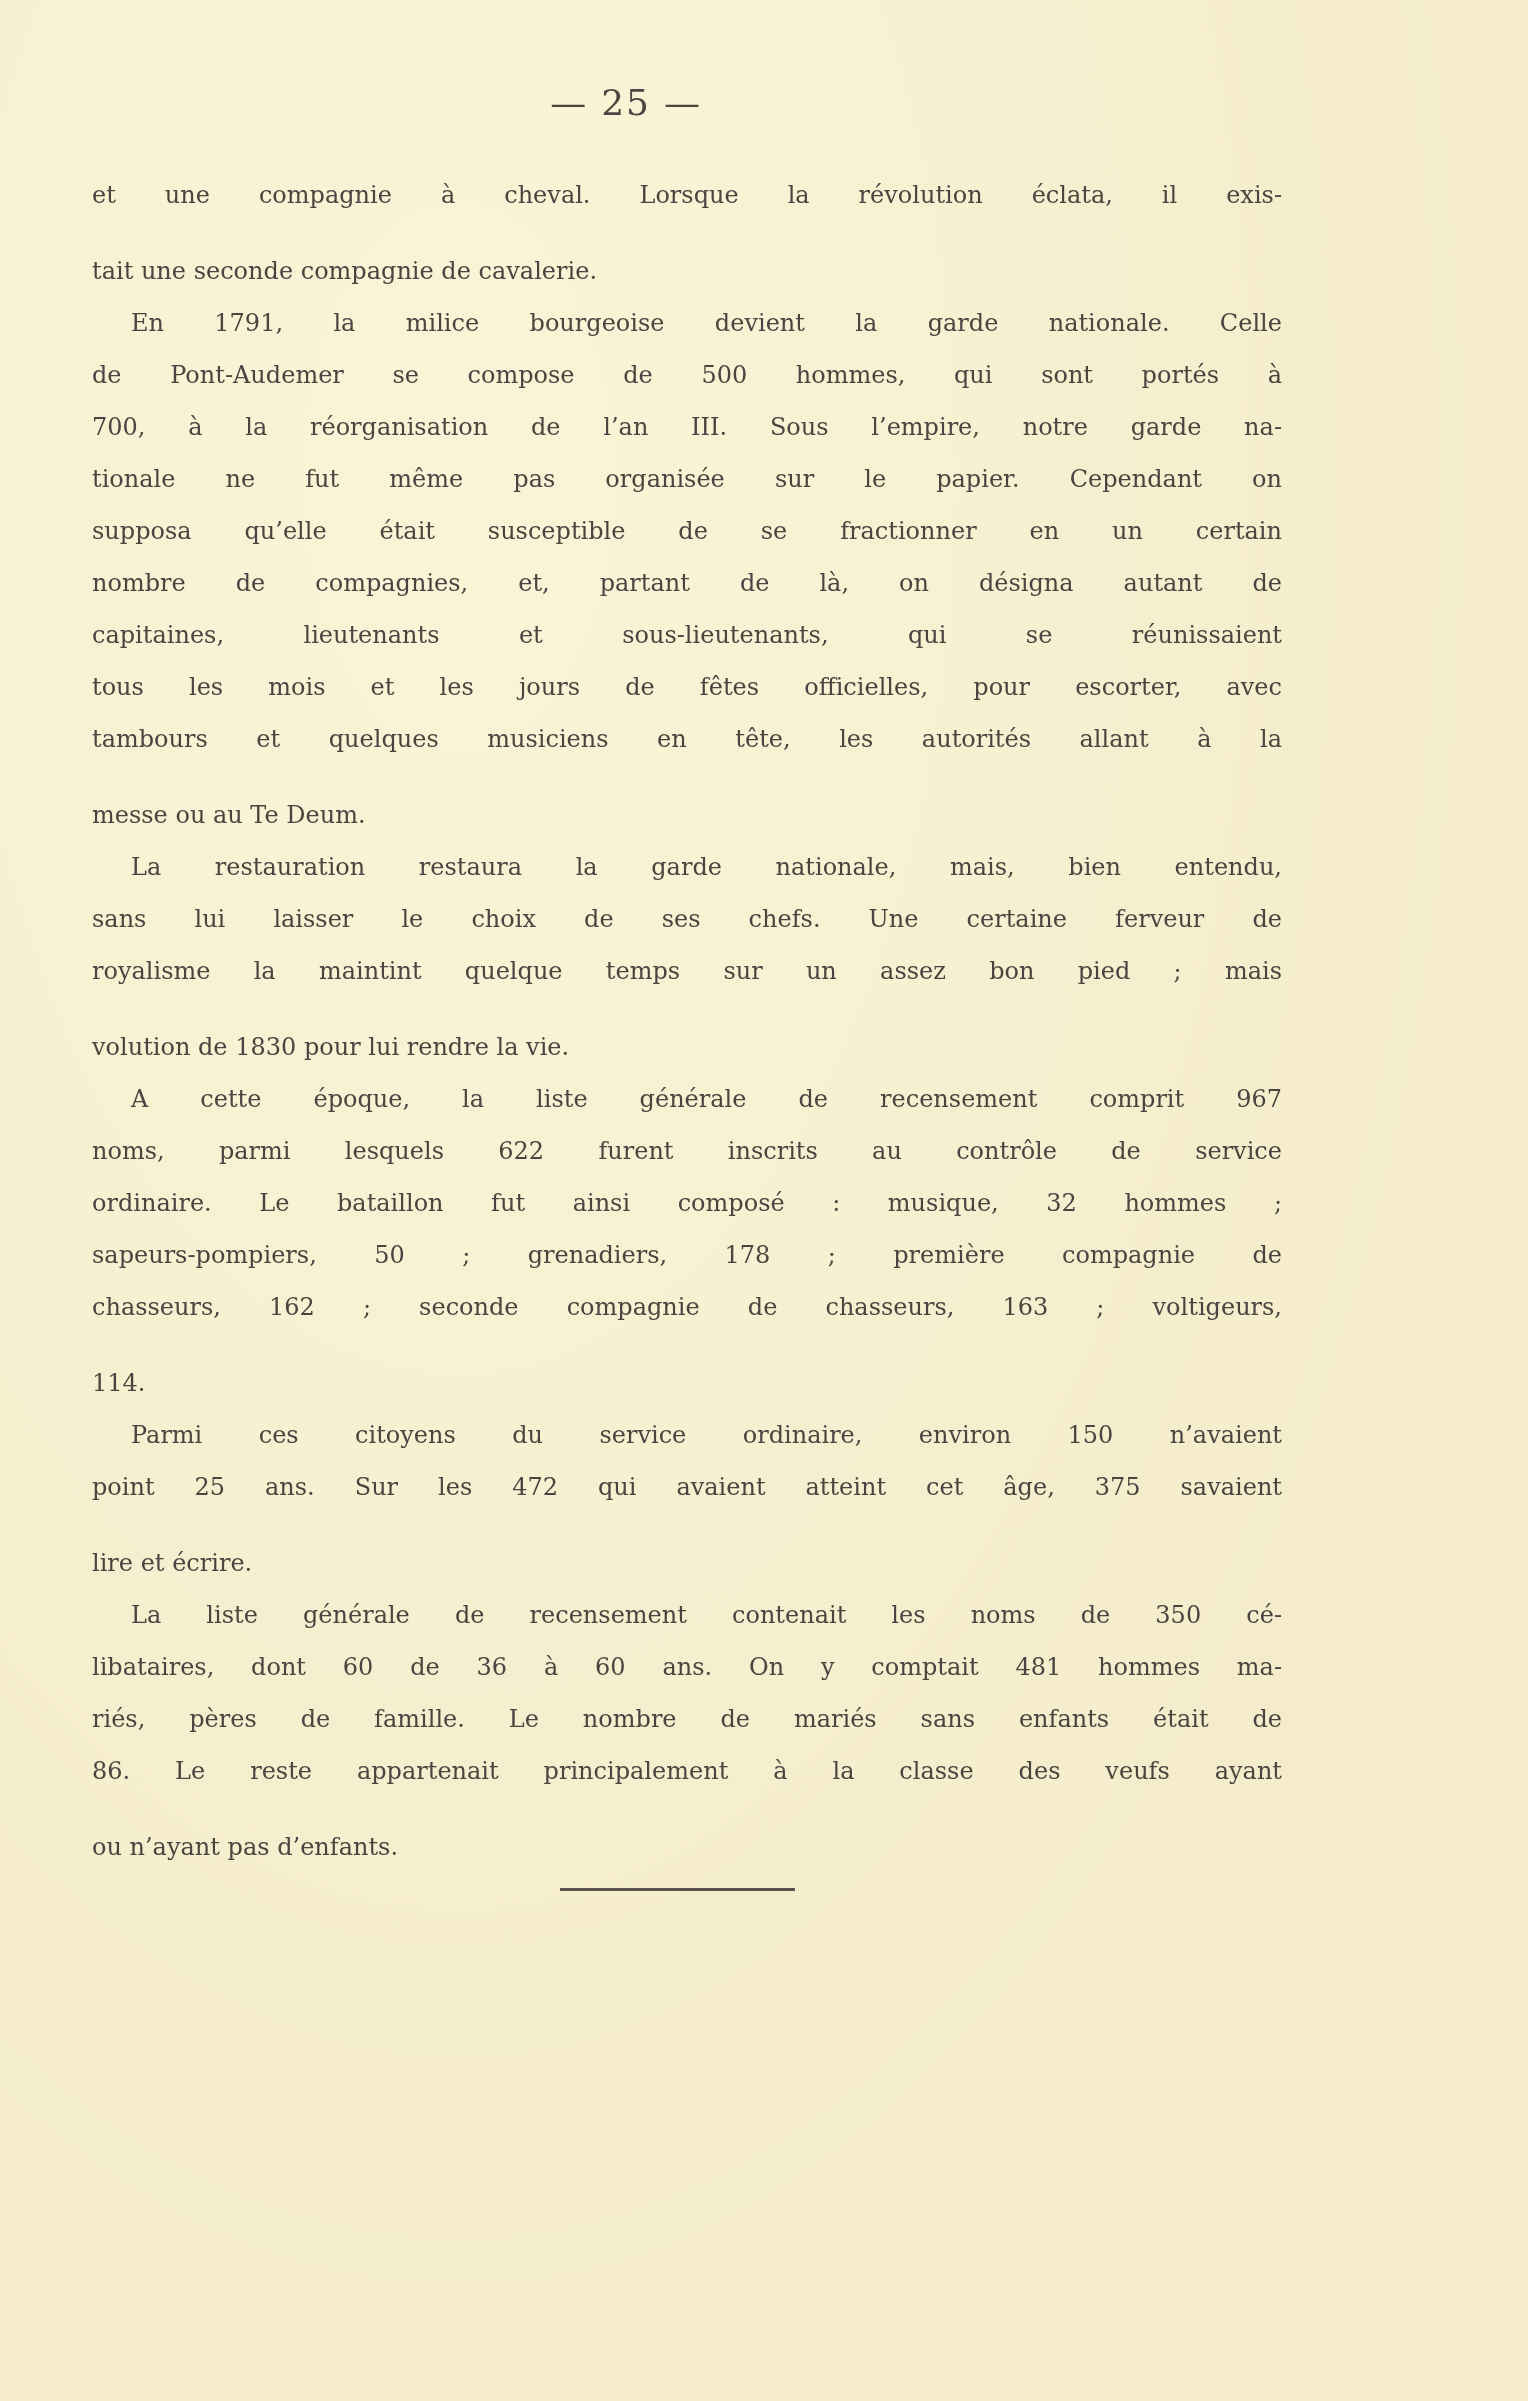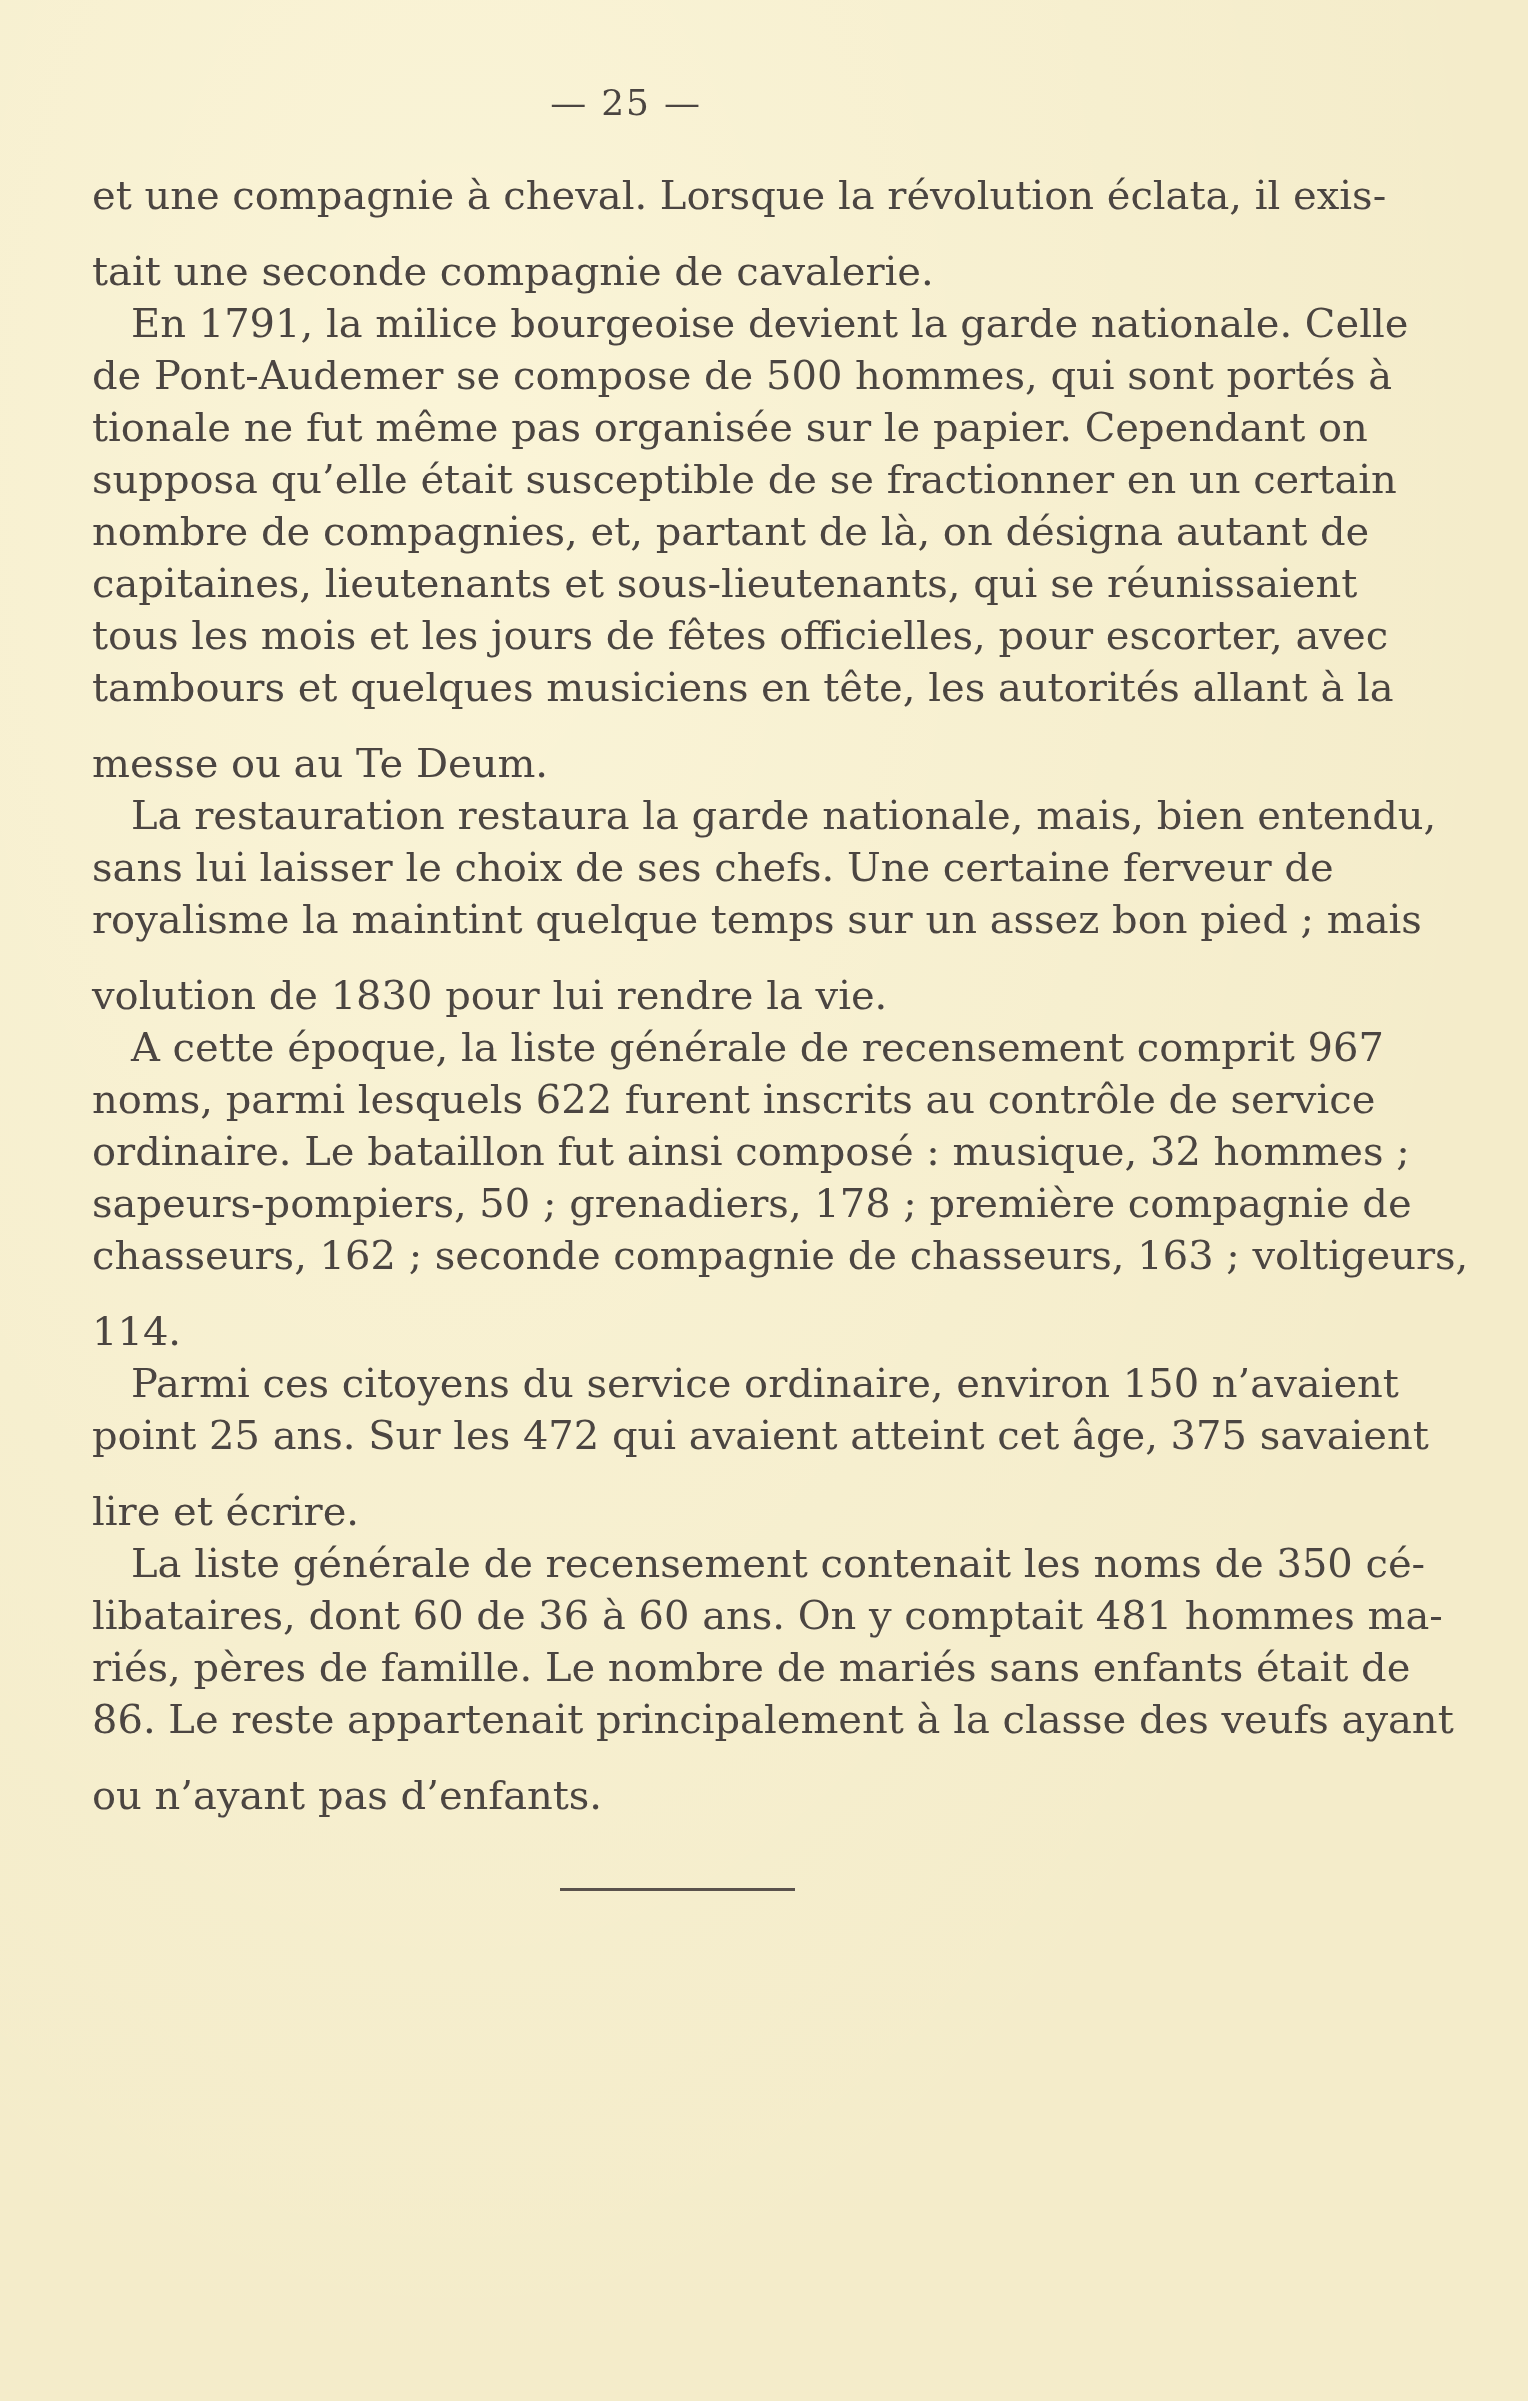--- a/index.html
+++ b/index.html
@@ -10,40 +10,41 @@
     font-family: "DejaVu Serif", serif;
     color:#4b4541;
     position:relative;
   }
   .page-number {
     position:absolute; top:82px; left:0; width:1252px; text-align:center;
     font-size:36px; letter-spacing:1.8px;
   }
   .body-text {
     position:absolute; top:169px; left:92px; width:1190px;
-    font-size:40px; line-height:52px;
+    font-size:24px; line-height:52px;
     text-align:justify;
   }
   .line { display:block; white-space:nowrap; text-align:justify; text-align-last:justify; height:52px; }
   .line.last { text-align-last:left;margin-top:24px; }
   .line.indent { padding-left:39px; }
   .rule {
     position:absolute; top:1888px; left:560px; width:235px; height:2.7px; background:#5a524c;
   }
 </style>
 </head>
 <body>
 
 <div class="page-number">— 25 —</div>
 
 <div class="body-text">
   <span class="line">et une compagnie à cheval. Lorsque la révolution éclata, il exis-</span>
   <span class="line last">tait une seconde compagnie de cavalerie.</span>
   <span class="line indent">En 1791, la milice bourgeoise devient la garde nationale. Celle</span>
   <span class="line">de Pont-Audemer se compose de 500 hommes, qui sont portés à</span>
+  <span class="line">700, à la réorganisation de l’an III. Sous l’empire, notre garde na-</span>
   <span class="line">tionale ne fut même pas organisée sur le papier. Cependant on</span>
   <span class="line">supposa qu’elle était susceptible de se fractionner en un certain</span>
   <span class="line">nombre de compagnies, et, partant de là, on désigna autant de</span>
   <span class="line">capitaines, lieutenants et sous-lieutenants, qui se réunissaient</span>
   <span class="line">tous les mois et les jours de fêtes officielles, pour escorter, avec</span>
   <span class="line">tambours et quelques musiciens en tête, les autorités allant à la</span>
   <span class="line last">messe ou au Te Deum.</span>
   <span class="line indent">La restauration restaura la garde nationale, mais, bien entendu,</span>
   <span class="line">sans lui laisser le choix de ses chefs. Une certaine ferveur de</span>
   <span class="line">royalisme la maintint quelque temps sur un assez bon pied ; mais</span>

